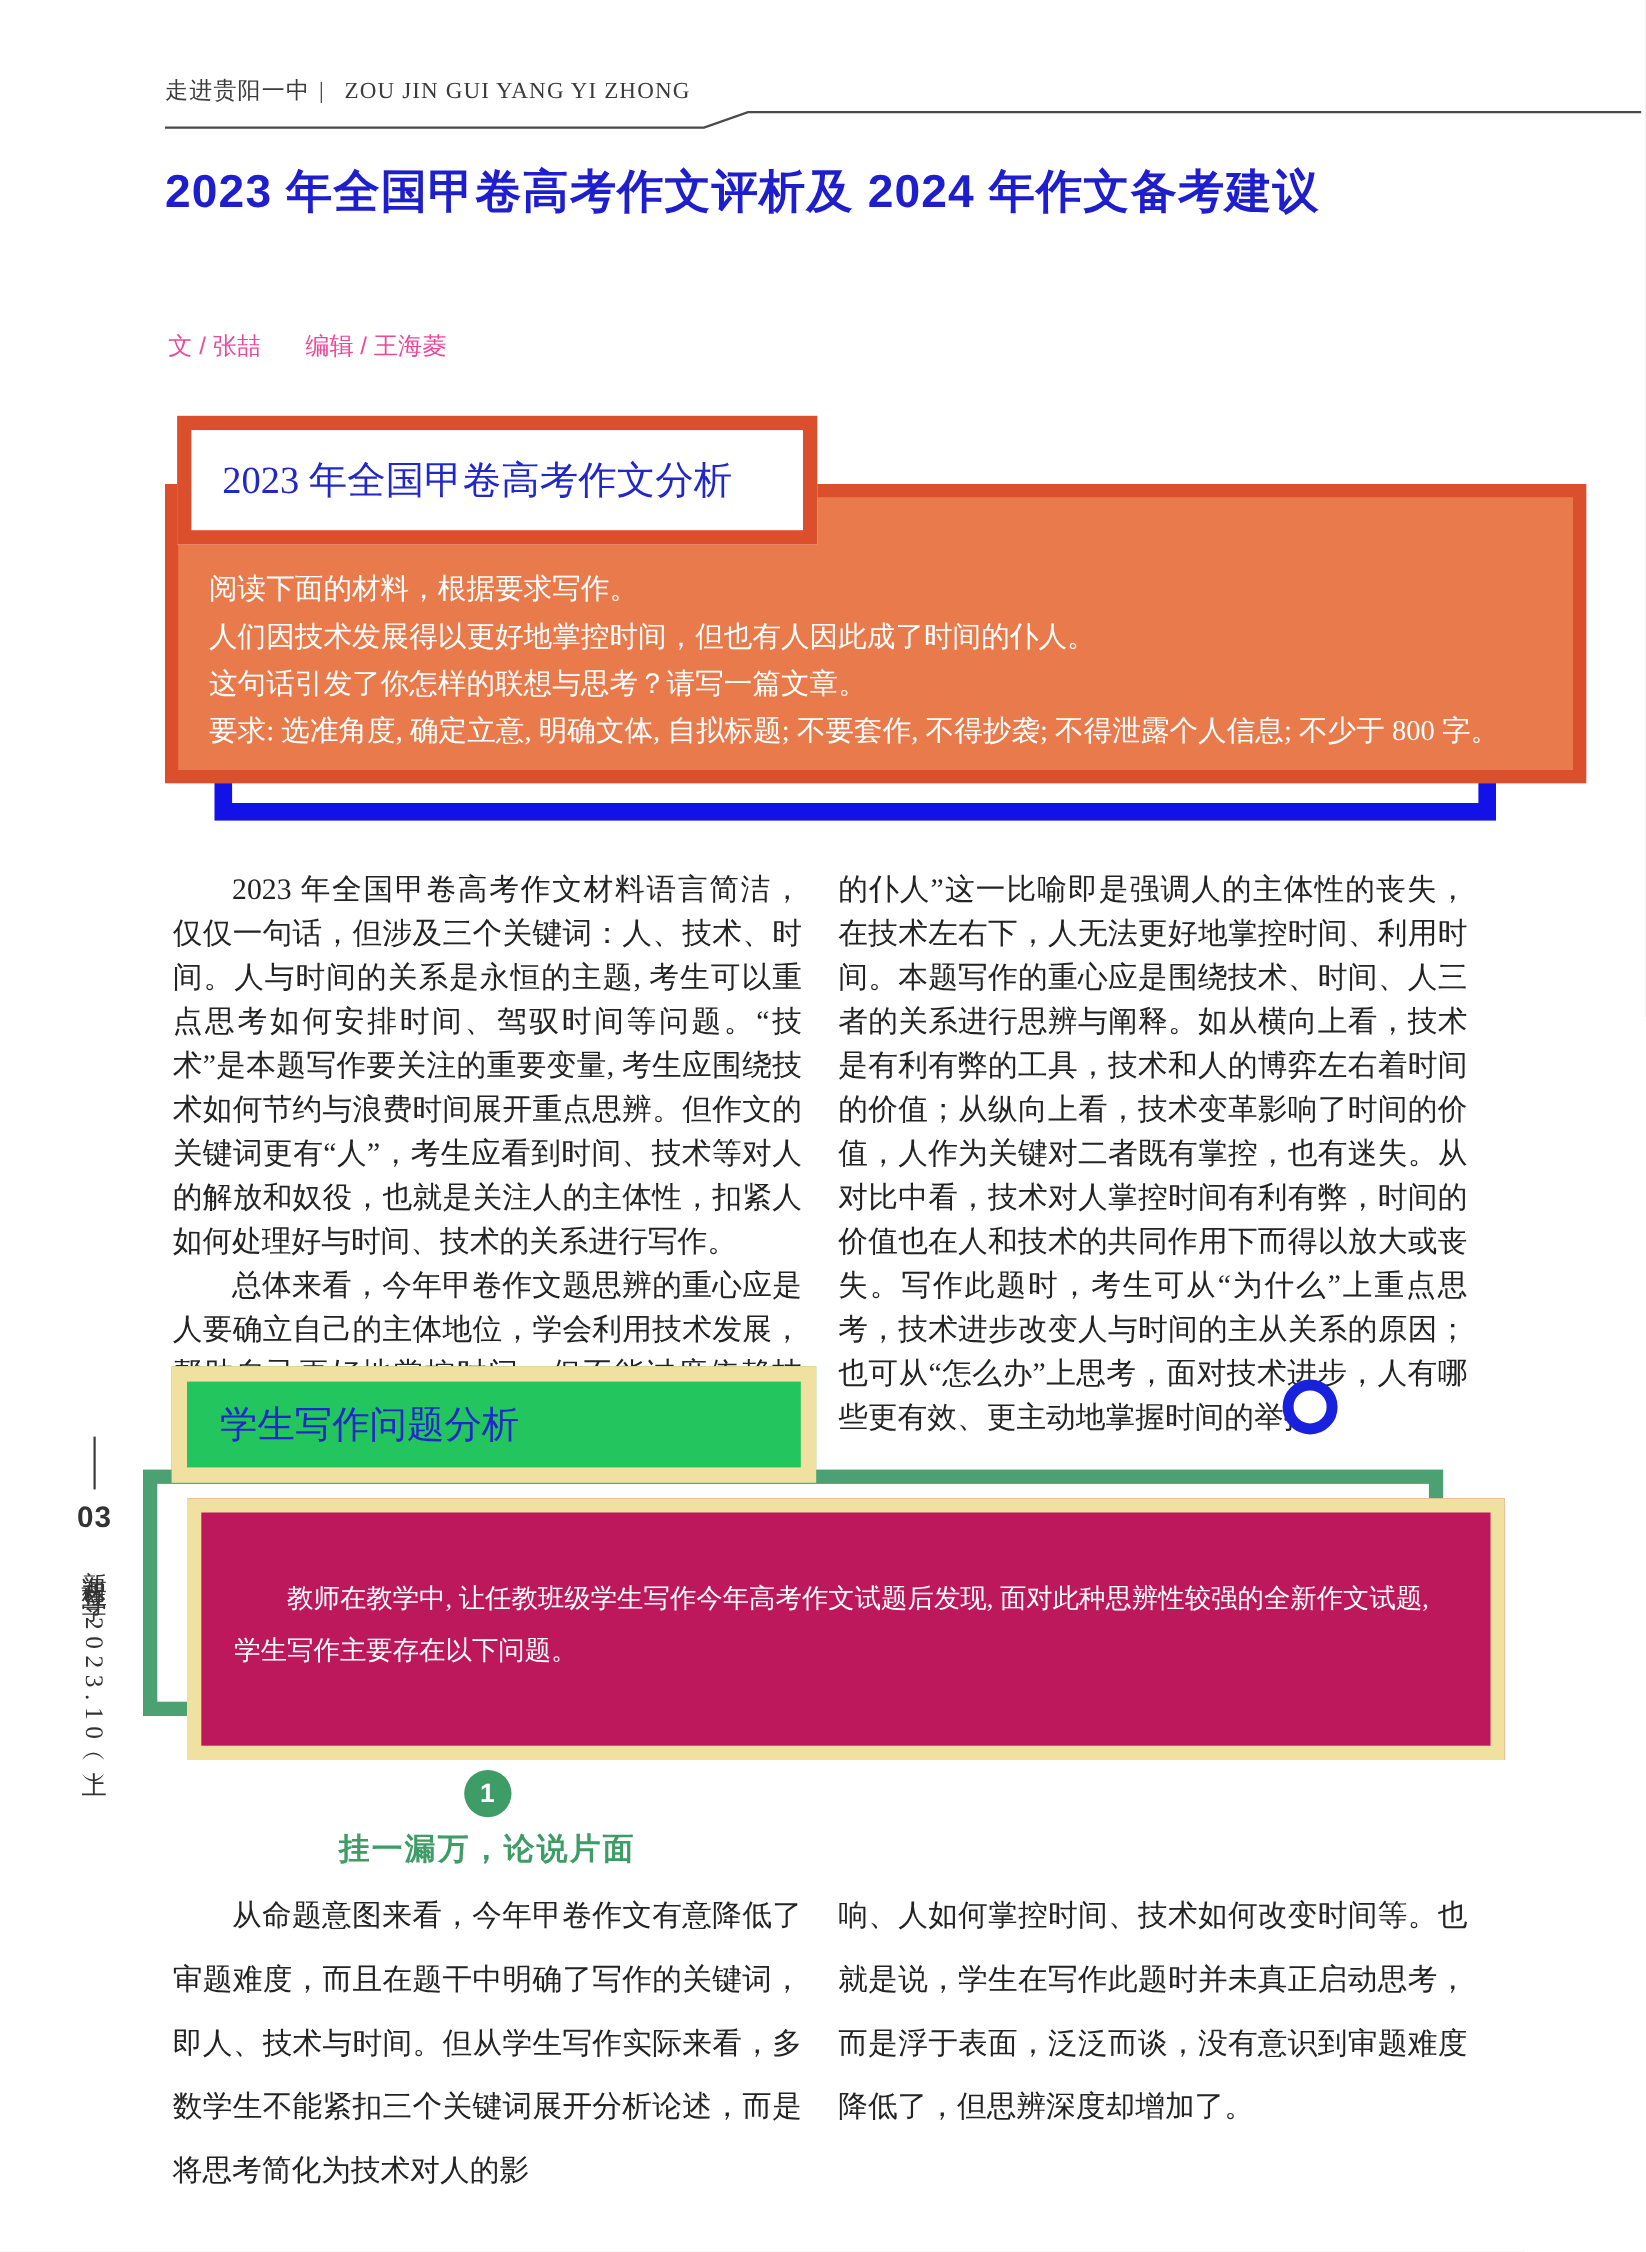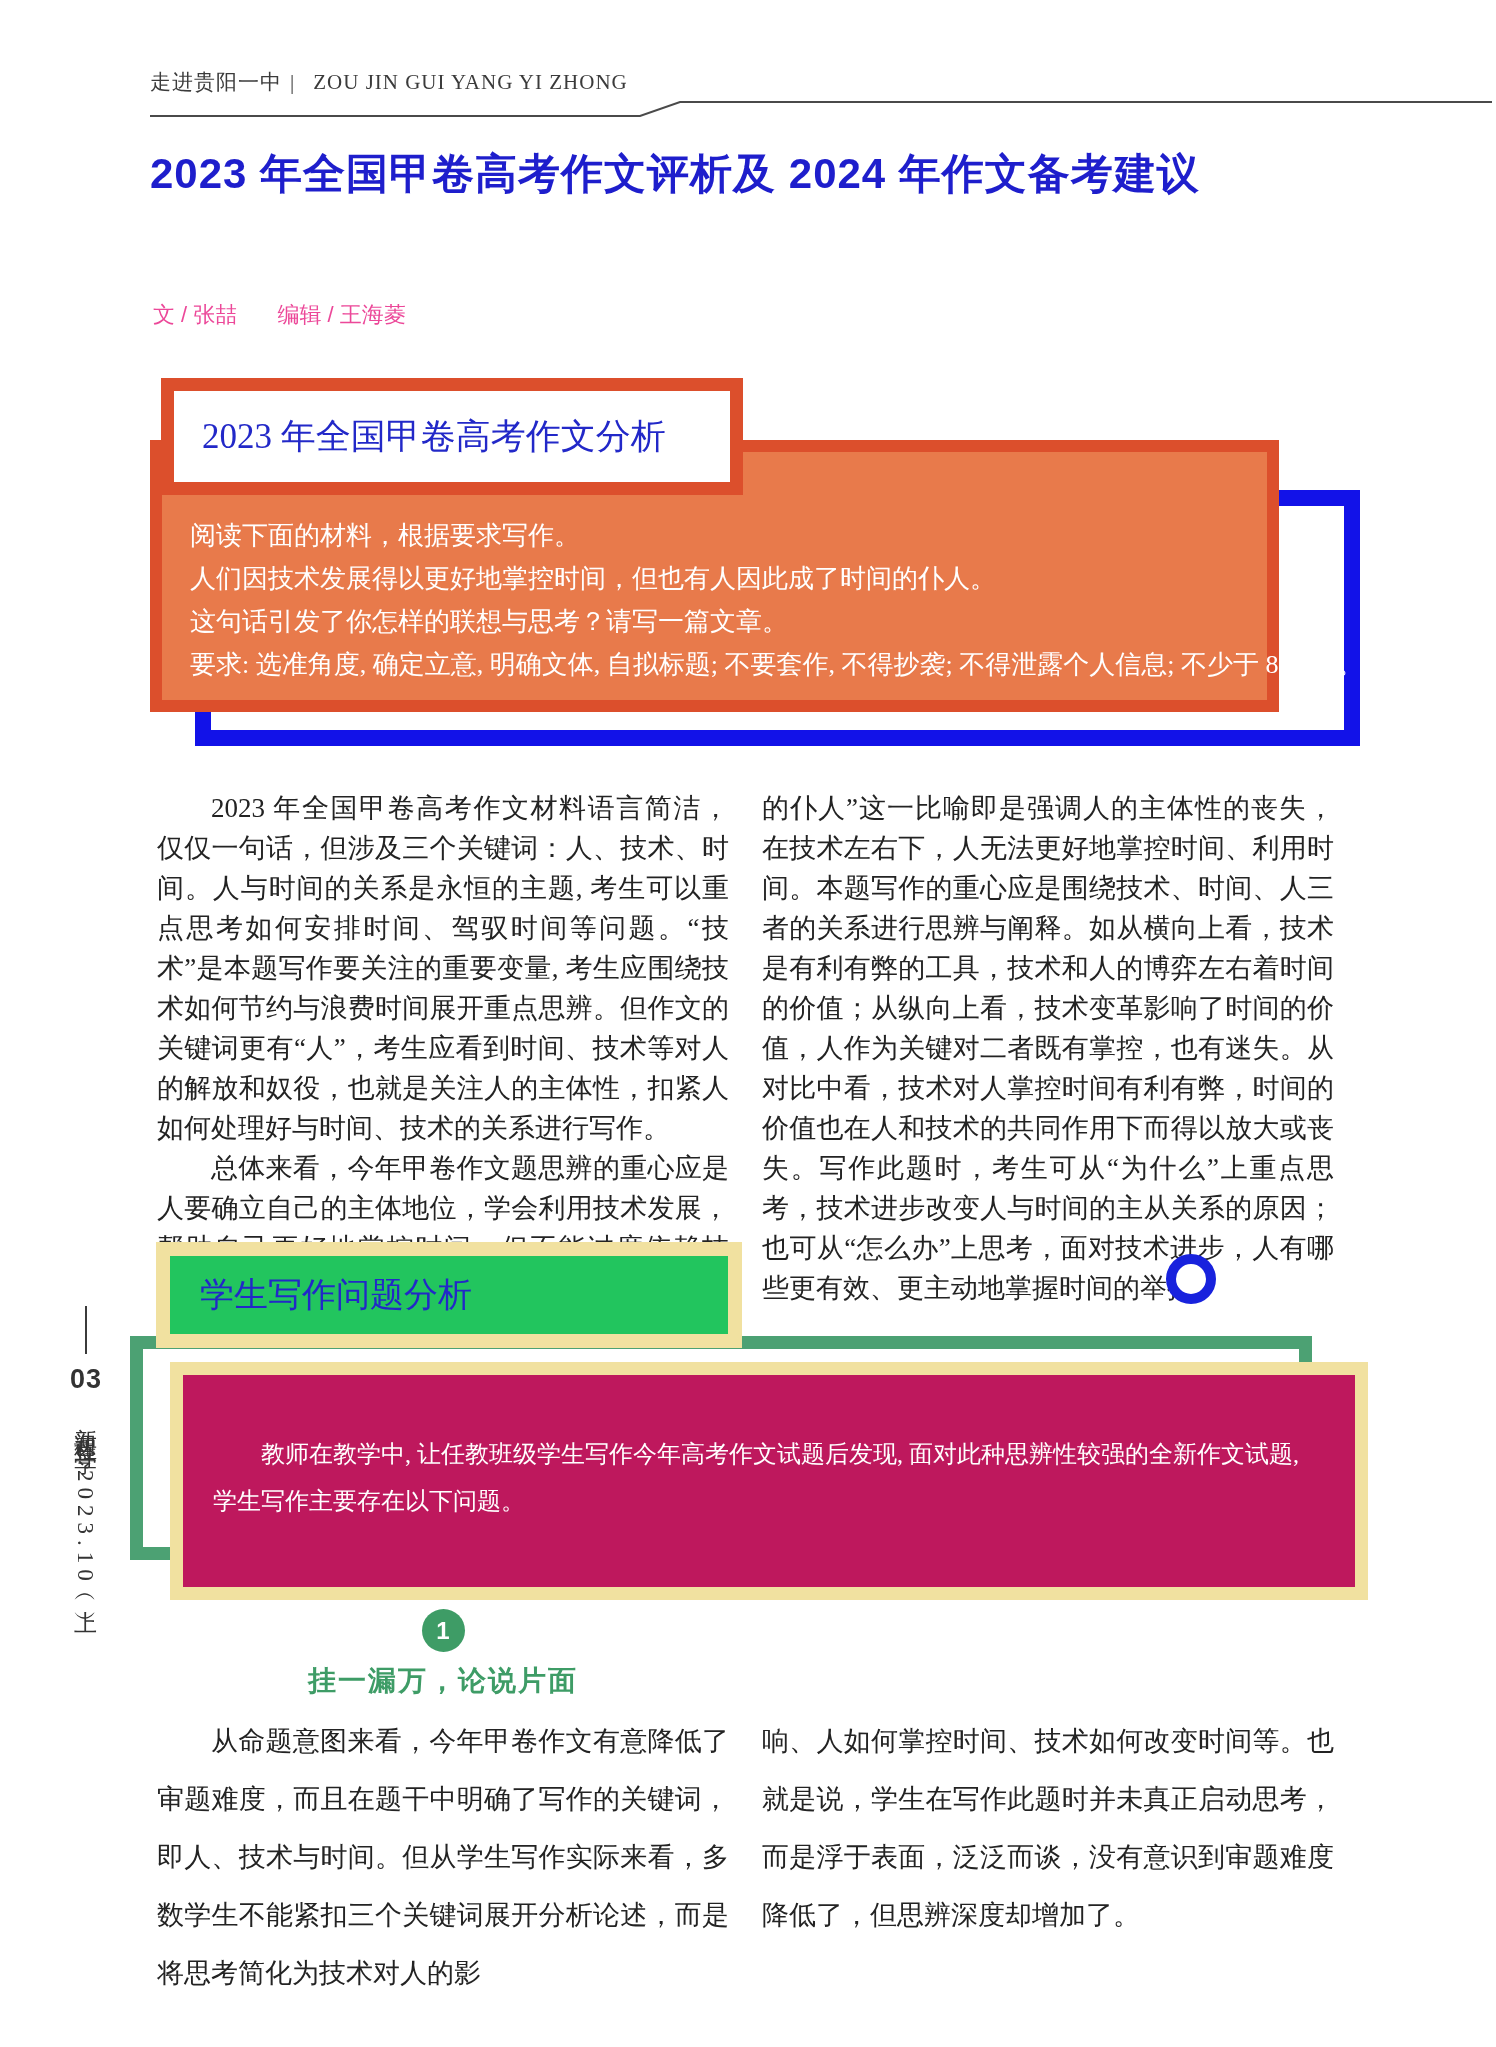--- a/index.html
+++ b/index.html
@@ -16,21 +16,21 @@
   .main-title{position:absolute;left:150px;top:146px;width:1230px;
               font-family:"Liberation Sans",sans-serif;font-weight:bold;
               font-size:42px;color:#1e1ecc;letter-spacing:1px;white-space:nowrap;}
   .byline{position:absolute;left:153px;top:288px;font-size:22px;color:#ec4899;
           font-family:Liberation Sans, sans-serif;margin-top:12px;}
   .byline span{margin-right:34px;}
 
   
   .blue-frame{position:absolute;left:195px;top:490px;width:1165px;height:256px;
               border:16px solid #1212e8;box-sizing:border-box;}
-  .orange-box{position:absolute;left:150px;top:440px;width:1129px;height:272px;
+  .orange-box{position:absolute;left:150px;top:440px;width:1292px;height:272px;
               background:#e87a4b;border:12px solid #dc4f2c;box-sizing:border-box;}
   .prompt-text{position:absolute;left:28px;top:62px;right:20px;}
   .prompt-line{font-size:26px;line-height:43px;color:#ffffff;white-space:nowrap;}
   .prompt-line.first{font-family:"Liberation Sans",sans-serif;}
   .title-box1{position:absolute;left:161px;top:378px;width:582px;height:117px;
               background:#ffffff;border:13px solid #dc4f2c;box-sizing:border-box;
               display:flex;align-items:center;padding-left:28px;}
   .title-box1 .h{font-size:35px;color:#2228c8;white-space:nowrap;}
 
   

